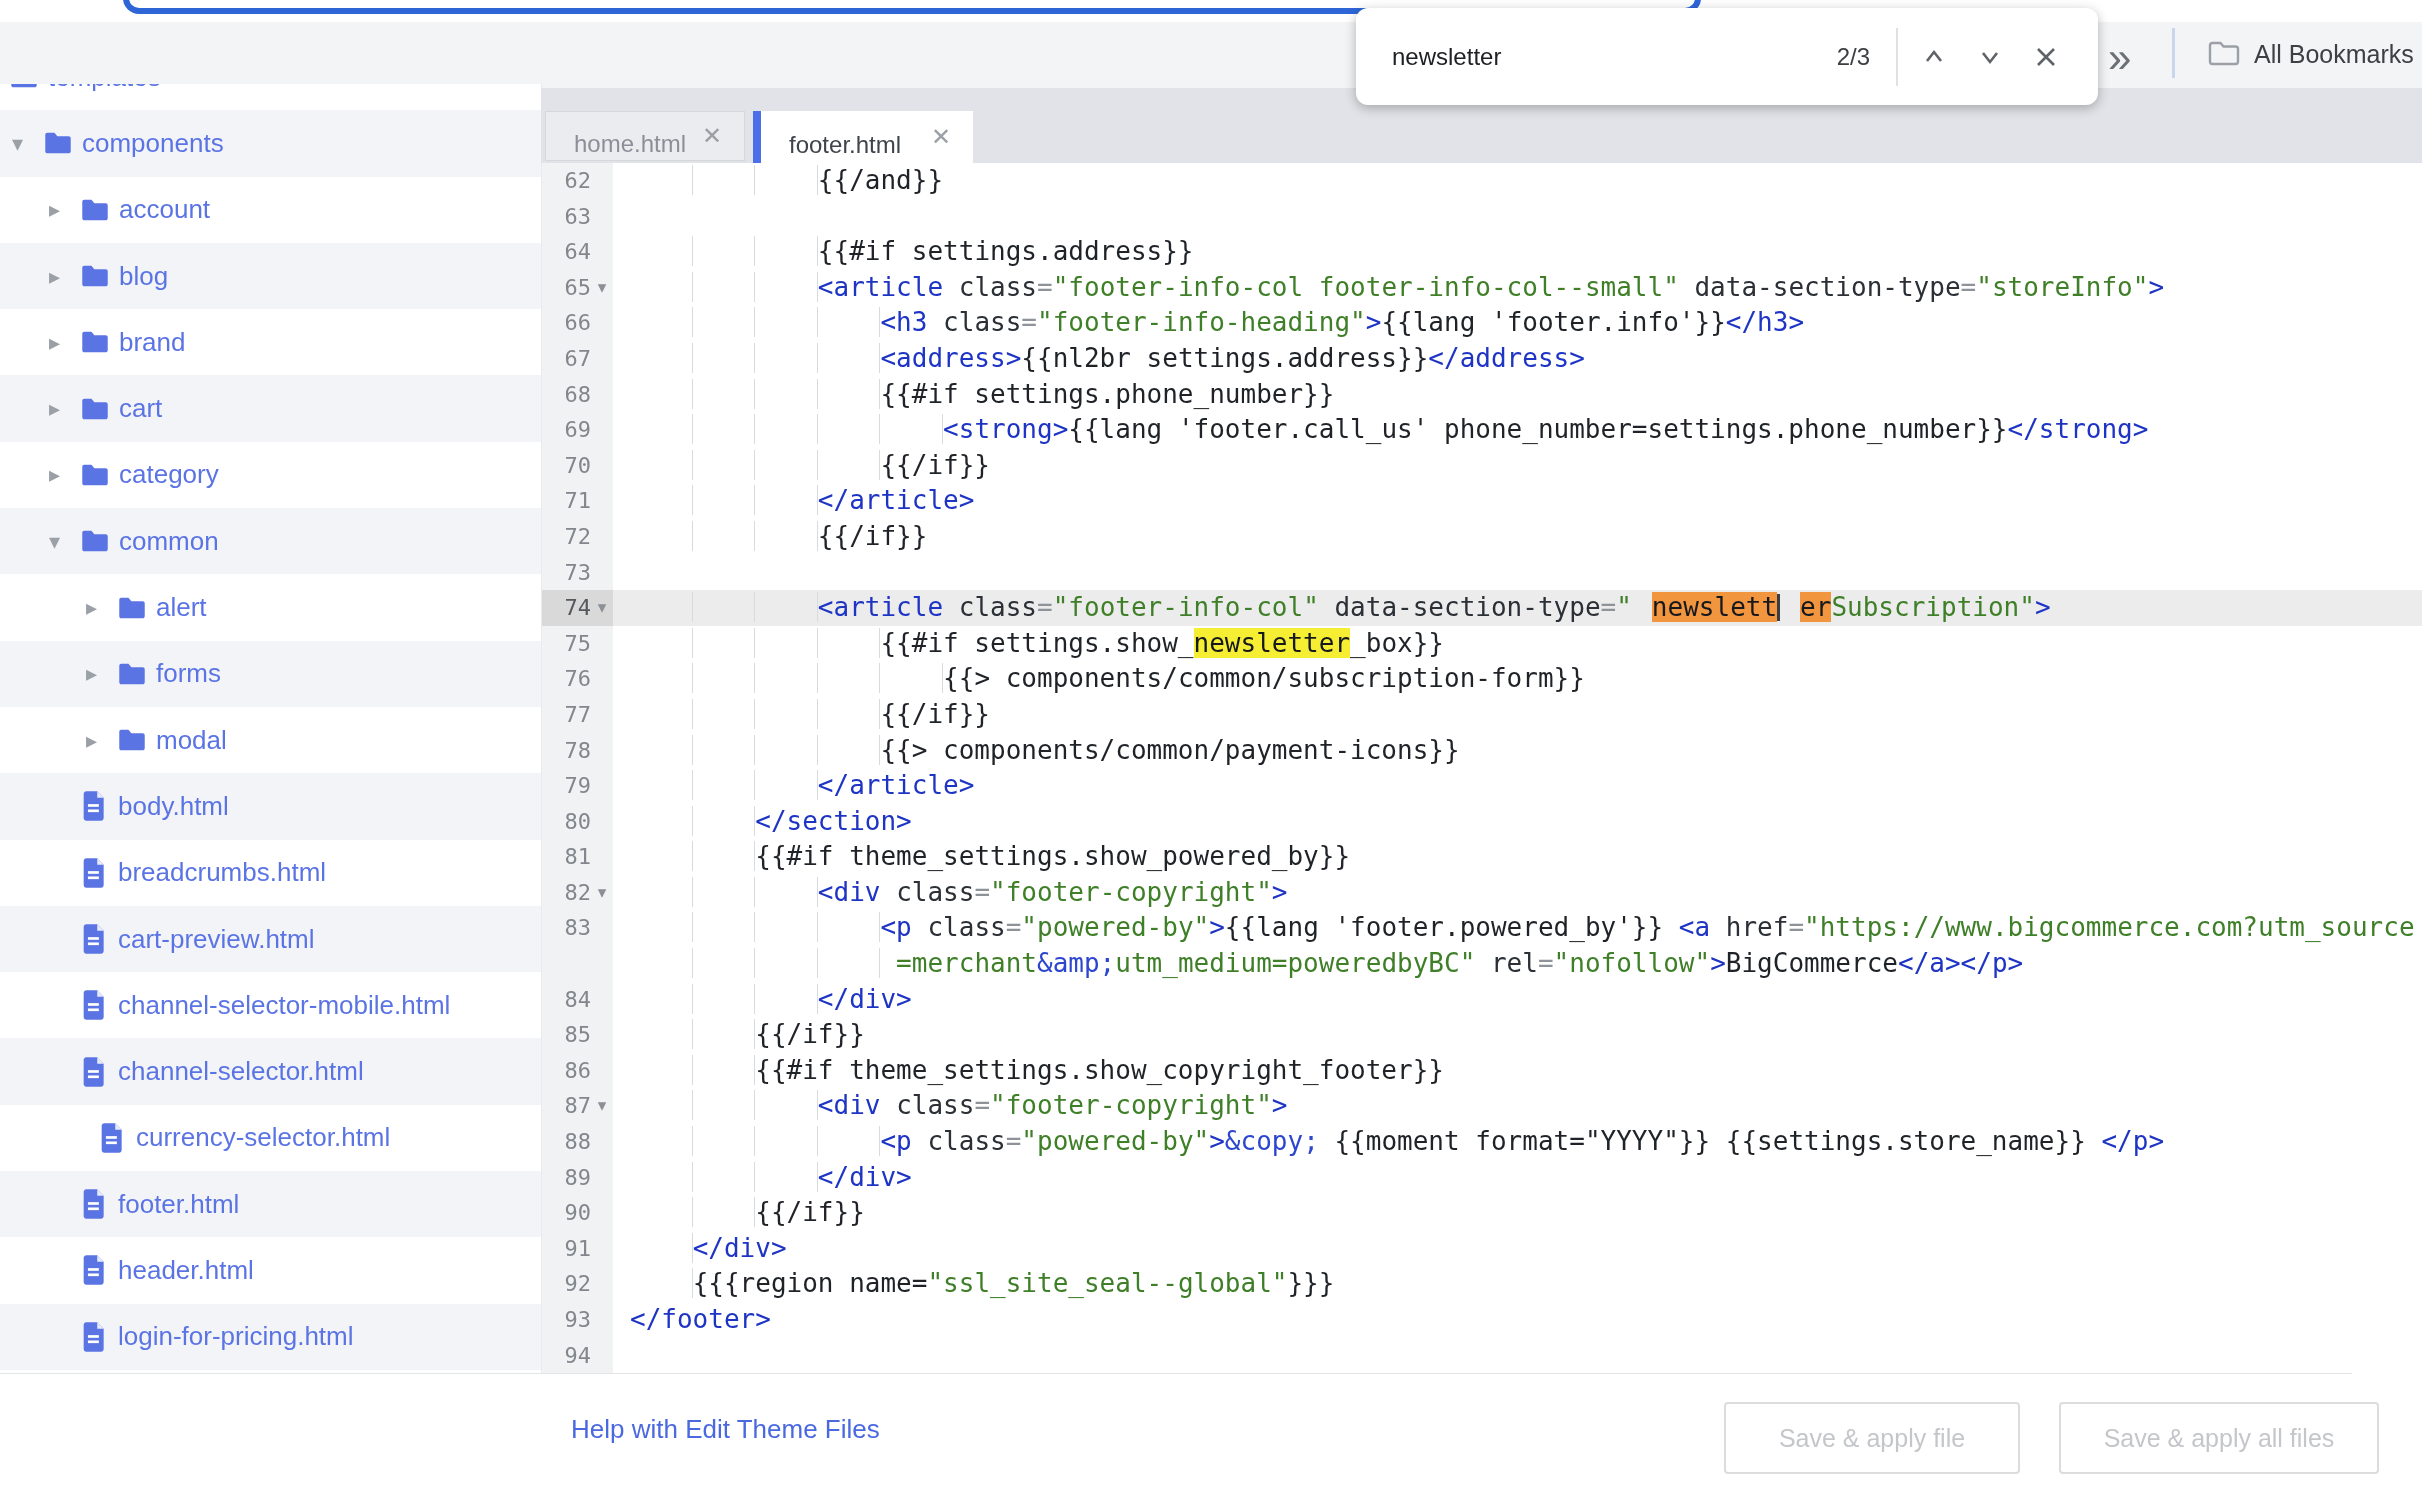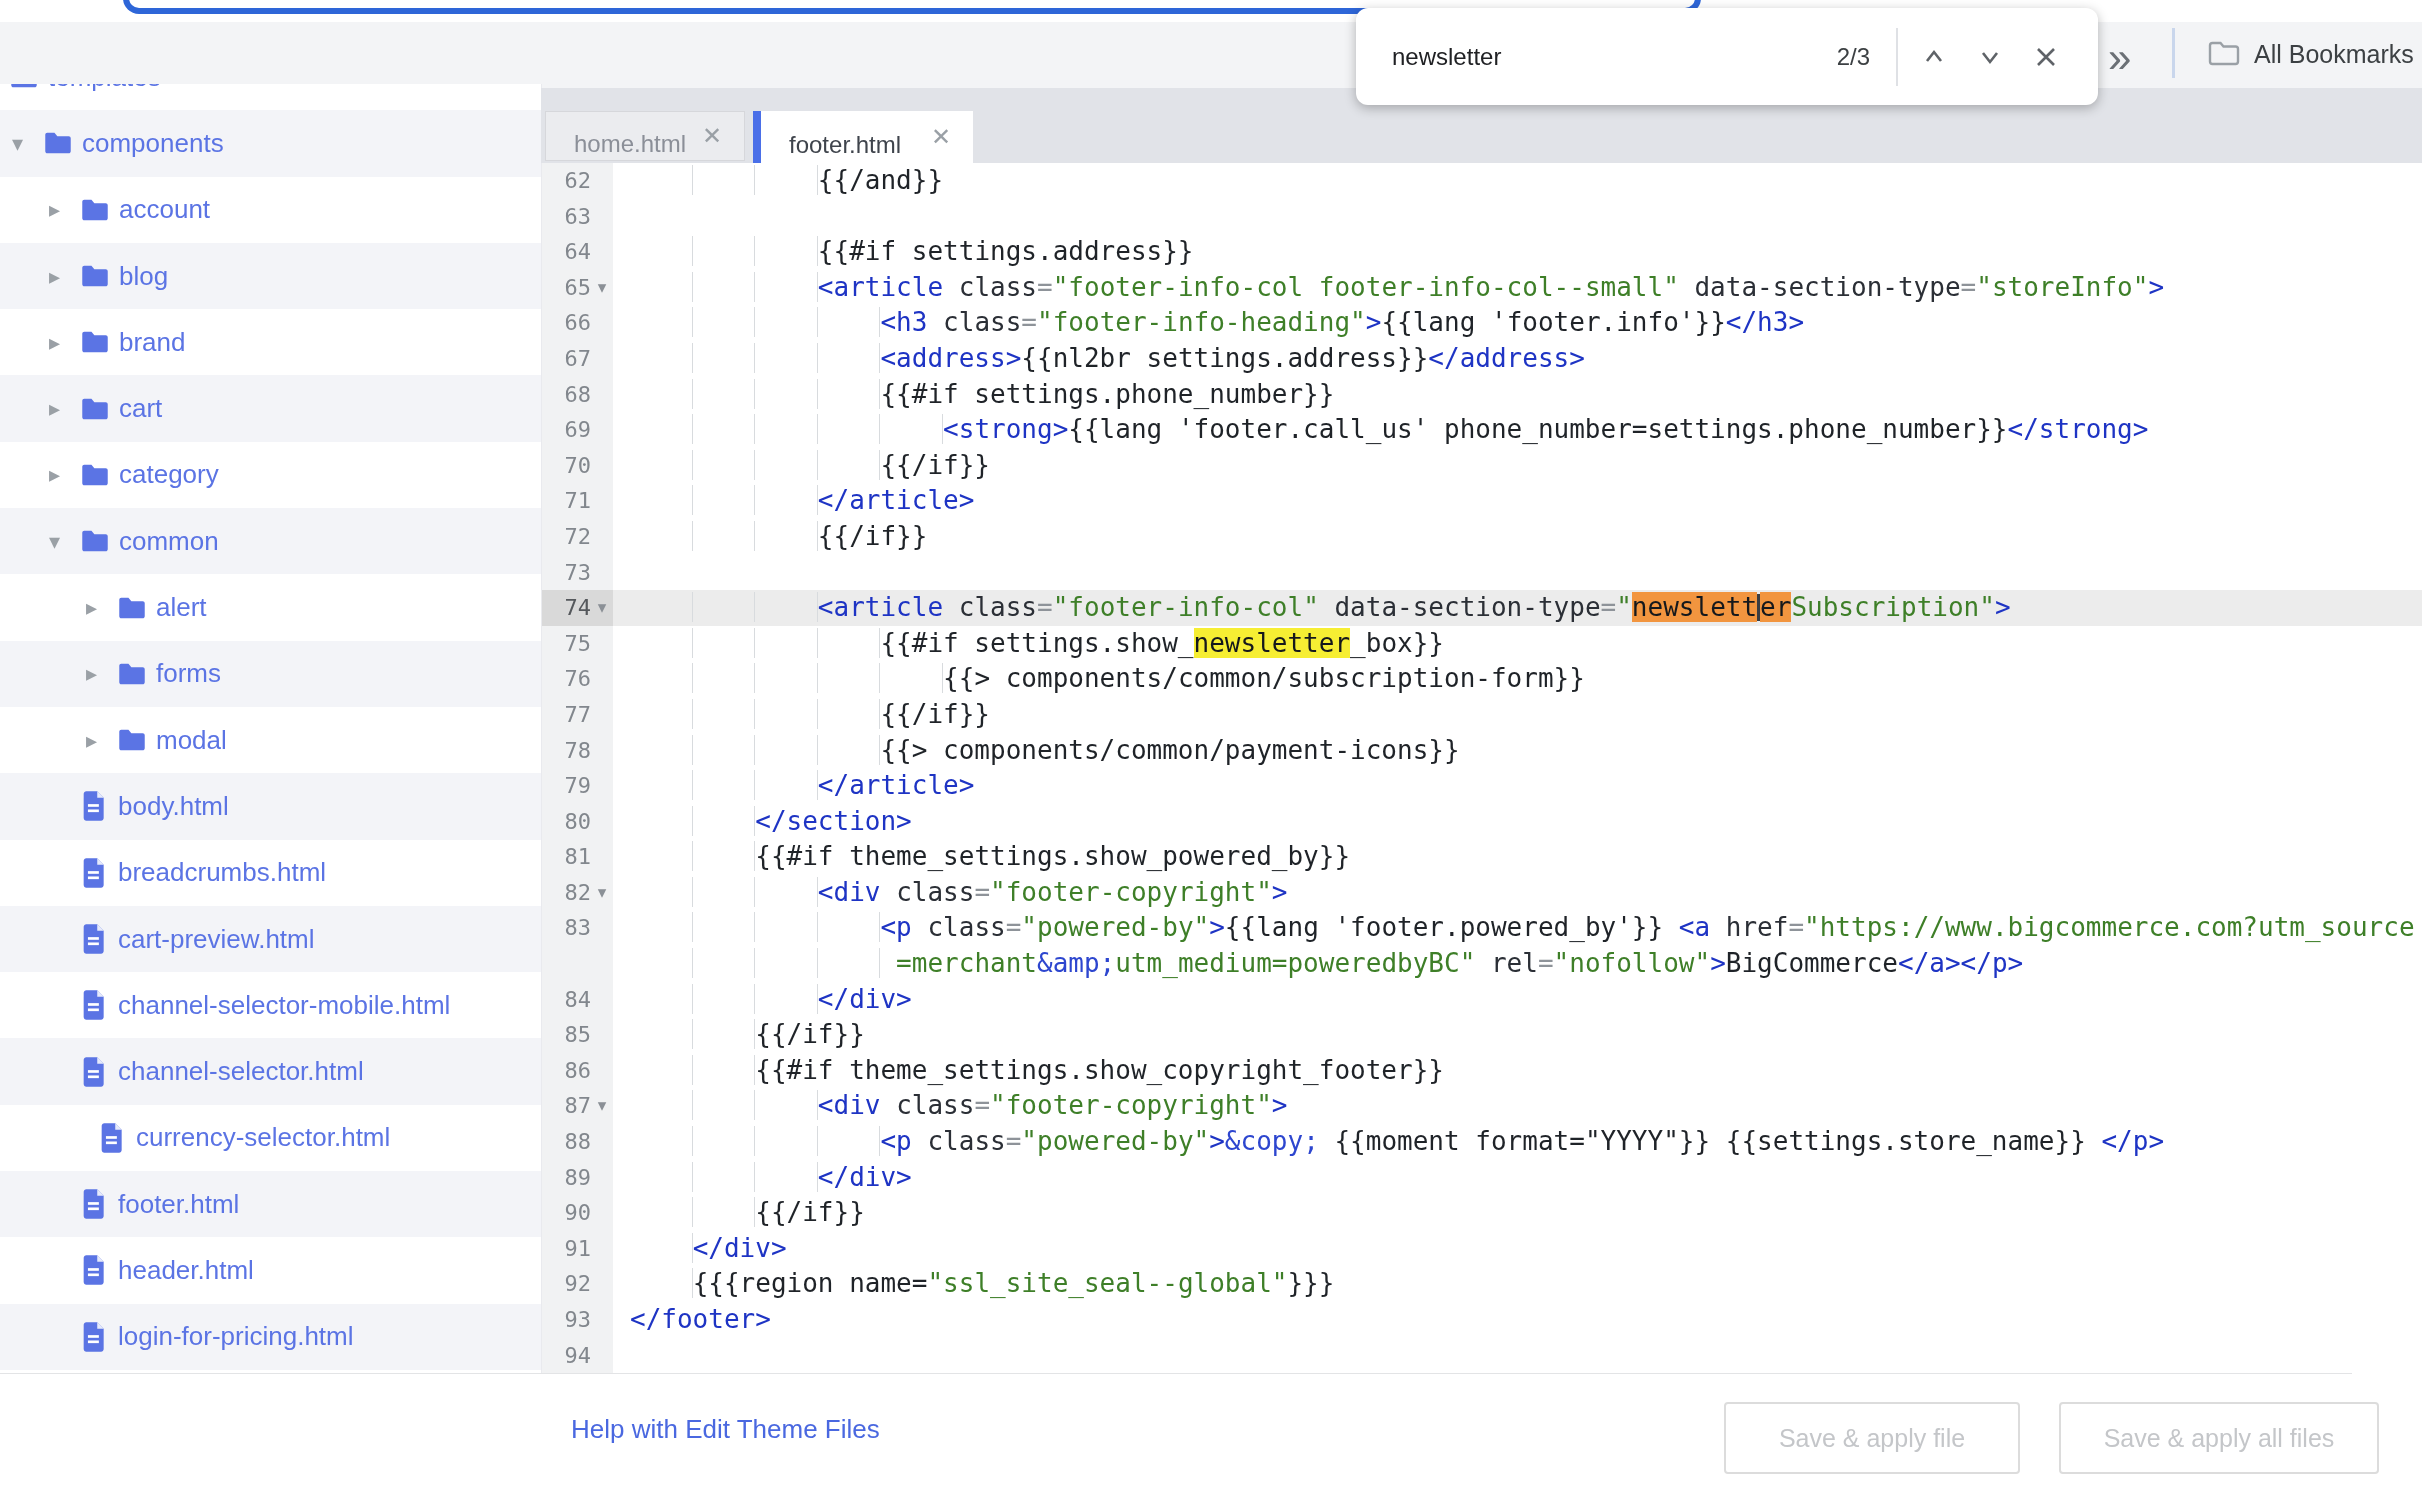--- a/index.html
+++ b/index.html
@@ -65,21 +65,21 @@
   .code-row.hl .gut{background:#d9d9d9;}
   .code-row.hl .gut .num{color:#55585c;}
   .ind{background-image:repeating-linear-gradient(to right,
         transparent 0,transparent calc(4ch - 1px),#d8dbde calc(4ch - 1px),#d8dbde 4ch);}
   .tk-p{color:#1f2328;}
   .tk-t{color:#1e34c4;}
   .tk-a{color:#2b2f36;}
   .tk-eq{color:#8e9399;}
   .tk-s{color:#3e7f28;}
   .tk-ent{color:#2d46cf;}
-  .tk-mA{background:var(--match-active);color:#15181c;}
+  .tk-mA{background:var(--match-active);color:#15181c;margin-left:20px;}
   .tk-mY{background:var(--match-other);color:#15181c;}
   .cursor-caret{display:inline-block;width:3px;height:27px;background:#3a3d42;vertical-align:-5px;}
 
   
   .bottombar{position:absolute;left:0;top:1373px;width:2352px;height:123px;background:#fff;
     border-top:1px solid #e3e4e6;z-index:2;}
   .help-link{position:absolute;left:571px;top:40px;font-size:26px;color:#4a68e0;cursor:pointer;}
   .btn{position:absolute;top:28px;height:72px;box-sizing:border-box;background:#fff;
     border:2px solid #dcdcdc;border-radius:4px;font-size:25px;color:#c4c6c9;
     display:flex;align-items:center;justify-content:center;cursor:pointer;}

